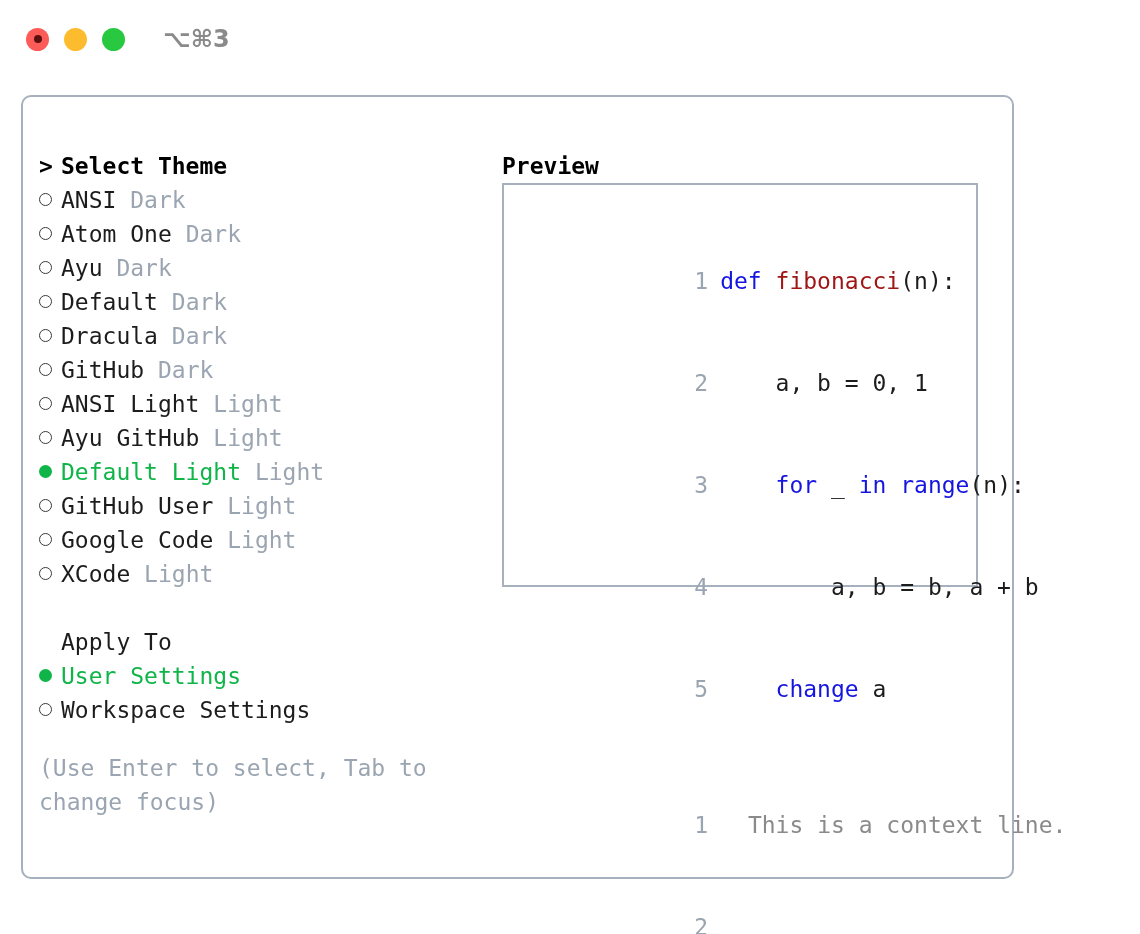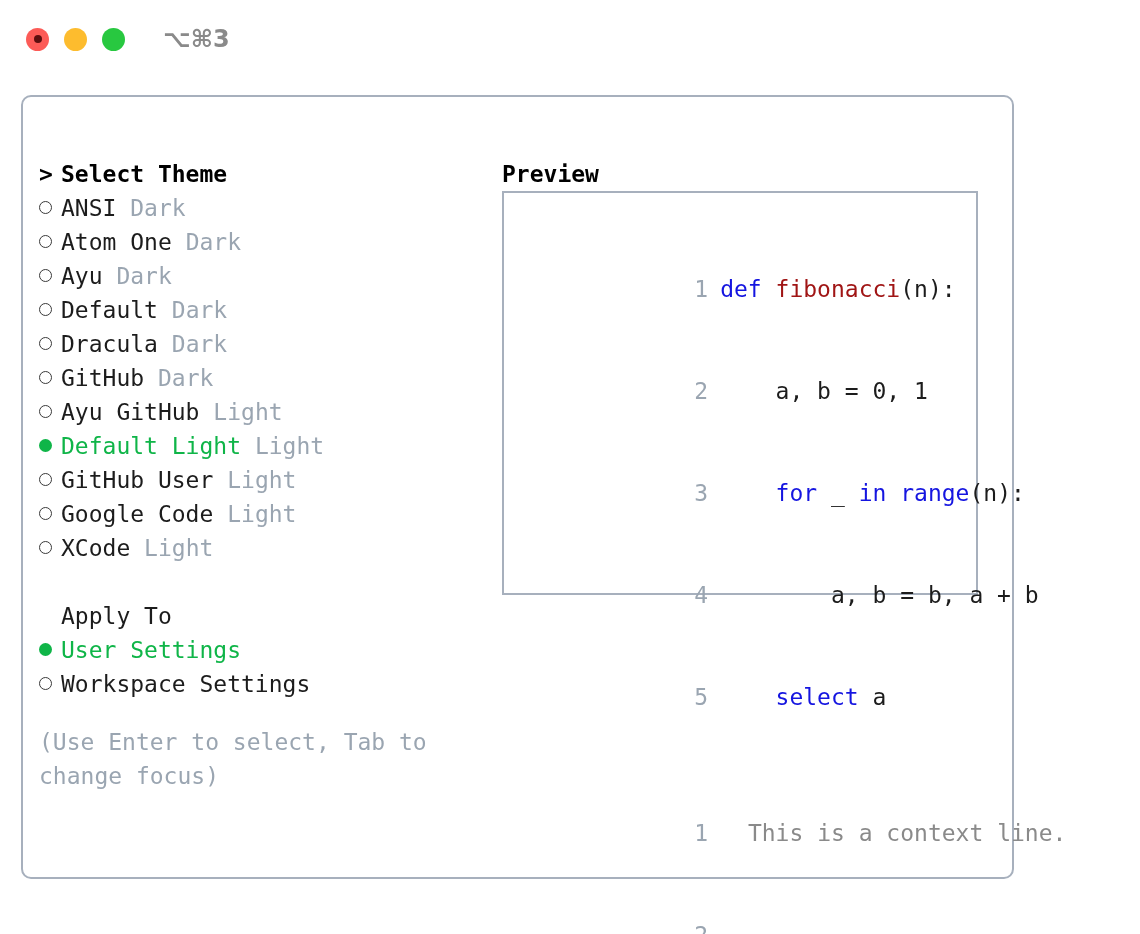--- a/index.html
+++ b/index.html
@@ -64,21 +64,21 @@
     width: 993px;
     height: 784px;
     border: 2px solid #a7b0bd;
     border-radius: 10px;
     box-sizing: border-box;
     background: #ffffff;
   }
 
   .columns {
     position: absolute;
-    left: 0; top: 8px;
+    left: 0; top: 0;
     width: 100%;
     height: 100%;
   }
 
   
   .left-col {
     position: absolute;
     left: 16px;
     top: 52px;
     width: 440px;
@@ -221,20 +221,23 @@
       <div class="row">
         <span class="marker"><span class="dot-hollow"></span></span><span>Default</span><span> </span><span class="suffix">Dark</span>
       </div>
       <div class="row">
         <span class="marker"><span class="dot-hollow"></span></span><span>Dracula</span><span> </span><span class="suffix">Dark</span>
       </div>
       <div class="row">
         <span class="marker"><span class="dot-hollow"></span></span><span>GitHub</span><span> </span><span class="suffix">Dark</span>
       </div>
       <div class="row">
+        <span class="marker"><span class="dot-hollow"></span></span><span>ANSI Light</span><span> </span><span class="suffix">Light</span>
+      </div>
+      <div class="row">
         <span class="marker"><span class="dot-hollow"></span></span><span>Ayu GitHub</span><span> </span><span class="suffix">Light</span>
       </div>
       <div class="row selected">
         <span class="marker"><span class="dot-filled"></span></span><span>Default Light</span><span> </span><span class="suffix">Light</span>
       </div>
       <div class="row">
         <span class="marker"><span class="dot-hollow"></span></span><span>GitHub User</span><span> </span><span class="suffix">Light</span>
       </div>
       <div class="row">
         <span class="marker"><span class="dot-hollow"></span></span><span>Google Code</span><span> </span><span class="suffix">Light</span>
@@ -272,21 +275,21 @@
 
           <div class="code-line">
             <span class="lineno">3</span><span class="pl">    </span><span class="kw">for</span><span class="pl"> _ </span><span class="kw">in</span><span class="pl"> </span><span class="kw">range</span><span class="pl">(n):</span>
           </div>
 
           <div class="code-line">
             <span class="lineno">4</span><span class="pl">        a, b = b, a + b</span>
           </div>
 
           <div class="code-line">
-            <span class="lineno">5</span><span class="pl">    </span><span class="kw">select</span><span class="pl"> a</span>
+            <span class="lineno">5</span><span class="pl">    </span><span class="kw">change</span><span class="pl"> a</span>
           </div>
 
           <div class="diff-gap"></div>
 
           <div class="code-line">
             <span class="lineno">1</span><span class="diff-ctx"> </span><span class="diff-ctx"> </span><span class="diff-ctx">This is a context line.</span>
           </div>
 
           <div class="code-line">
             <span class="lineno">2</span>

